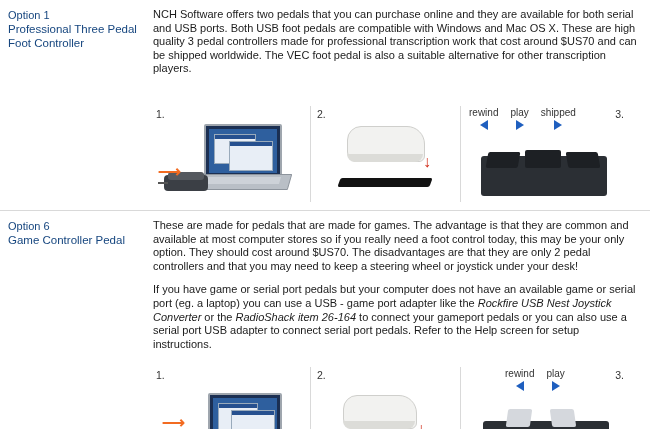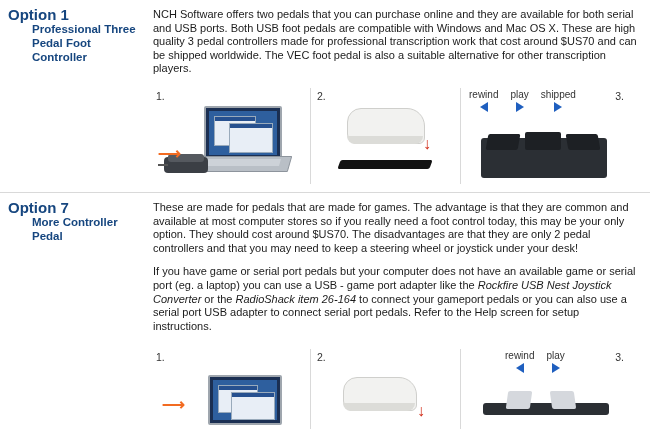--- a/index.html
+++ b/index.html
@@ -27,44 +27,43 @@
     align-items: flex-start;
   }
   .option-left {
     width: 148px;
     flex: 0 0 148px;
     padding: 8px 0 0 8px;
     box-sizing: border-box;
   }
   .option-kicker {
     color: #16467f;
-    font-weight: bold;
-    font-size: 15px;
+    font-weight: normal;
+    font-size: 11px;
     line-height: 14px;
   }
   .option-title {
     color: #16467f;
-    font-weight: bold;
+    font-weight: normal;
     font-size: 11.5px;
     line-height: 14px;
-    margin-left: 24px;
   }
   .option-right {
     flex: 1 1 auto;
     padding: 8px 10px 0 5px;
     box-sizing: border-box;
   }
   .para {
     font-size: 11px;
     line-height: 13.6px;
     color: #1b1b1b;
     margin: 0 0 10px 0;
     text-align: left;
   }
-  .para.tight { margin-bottom: 2px; }
+  .para.tight { margin-bottom: 20px; }
   .links {
     font-size: 11px;
     line-height: 14px;
     margin-top: 2px;
   }
   .links a {
     color: #1a4f9c;
     text-decoration: underline;
   }
   .links .sep {
@@ -287,22 +286,22 @@
         <div class="obj pedal-plate" style="left:58px; top:8px; width:36px; height:18px;"></div>
         <div class="obj pedal-plate" style="left:100px; top:10px; width:32px; height:16px; transform:skewX(10deg);"></div>
       </div>
     </div>
   </div>
 
   <div class="hr" style="margin-top:8px;"></div>
 
   <div class="option-block">
     <div class="option-left">
-      <div class="option-kicker">Option 7</div>
-      <div class="option-title">More Controller Pedal</div>
+      <div class="option-kicker">Option 6</div>
+      <div class="option-title">Game Controller Pedal</div>
     </div>
     <div class="option-right">
       <p class="para">These are made for pedals that are made for games. The advantage is that they are common and available at most computer stores so if you really need a foot control today, this may be your only option. They should cost around $US70. The disadvantages are that they are only 2 pedal controllers and that you may need to keep a steering wheel or joystick under your desk!</p>
       <p class="para"><span>If you have game or serial port pedals but your computer does not have an available game or serial port (eg. a laptop) you can use a USB - game port adapter like the </span><em>Rockfire USB Nest Joystick Converter</em><span> or the </span><em>RadioShack item 26-164</em><span> to connect your gameport pedals or you can also use a serial port USB adapter to connect serial port pedals. Refer to the Help screen for setup instructions.</span></p>
     </div>
   </div>
 
   <div class="figures" style="margin-top:2px;">
 
     <div class="fig" style="width:160px; height:106px;">

